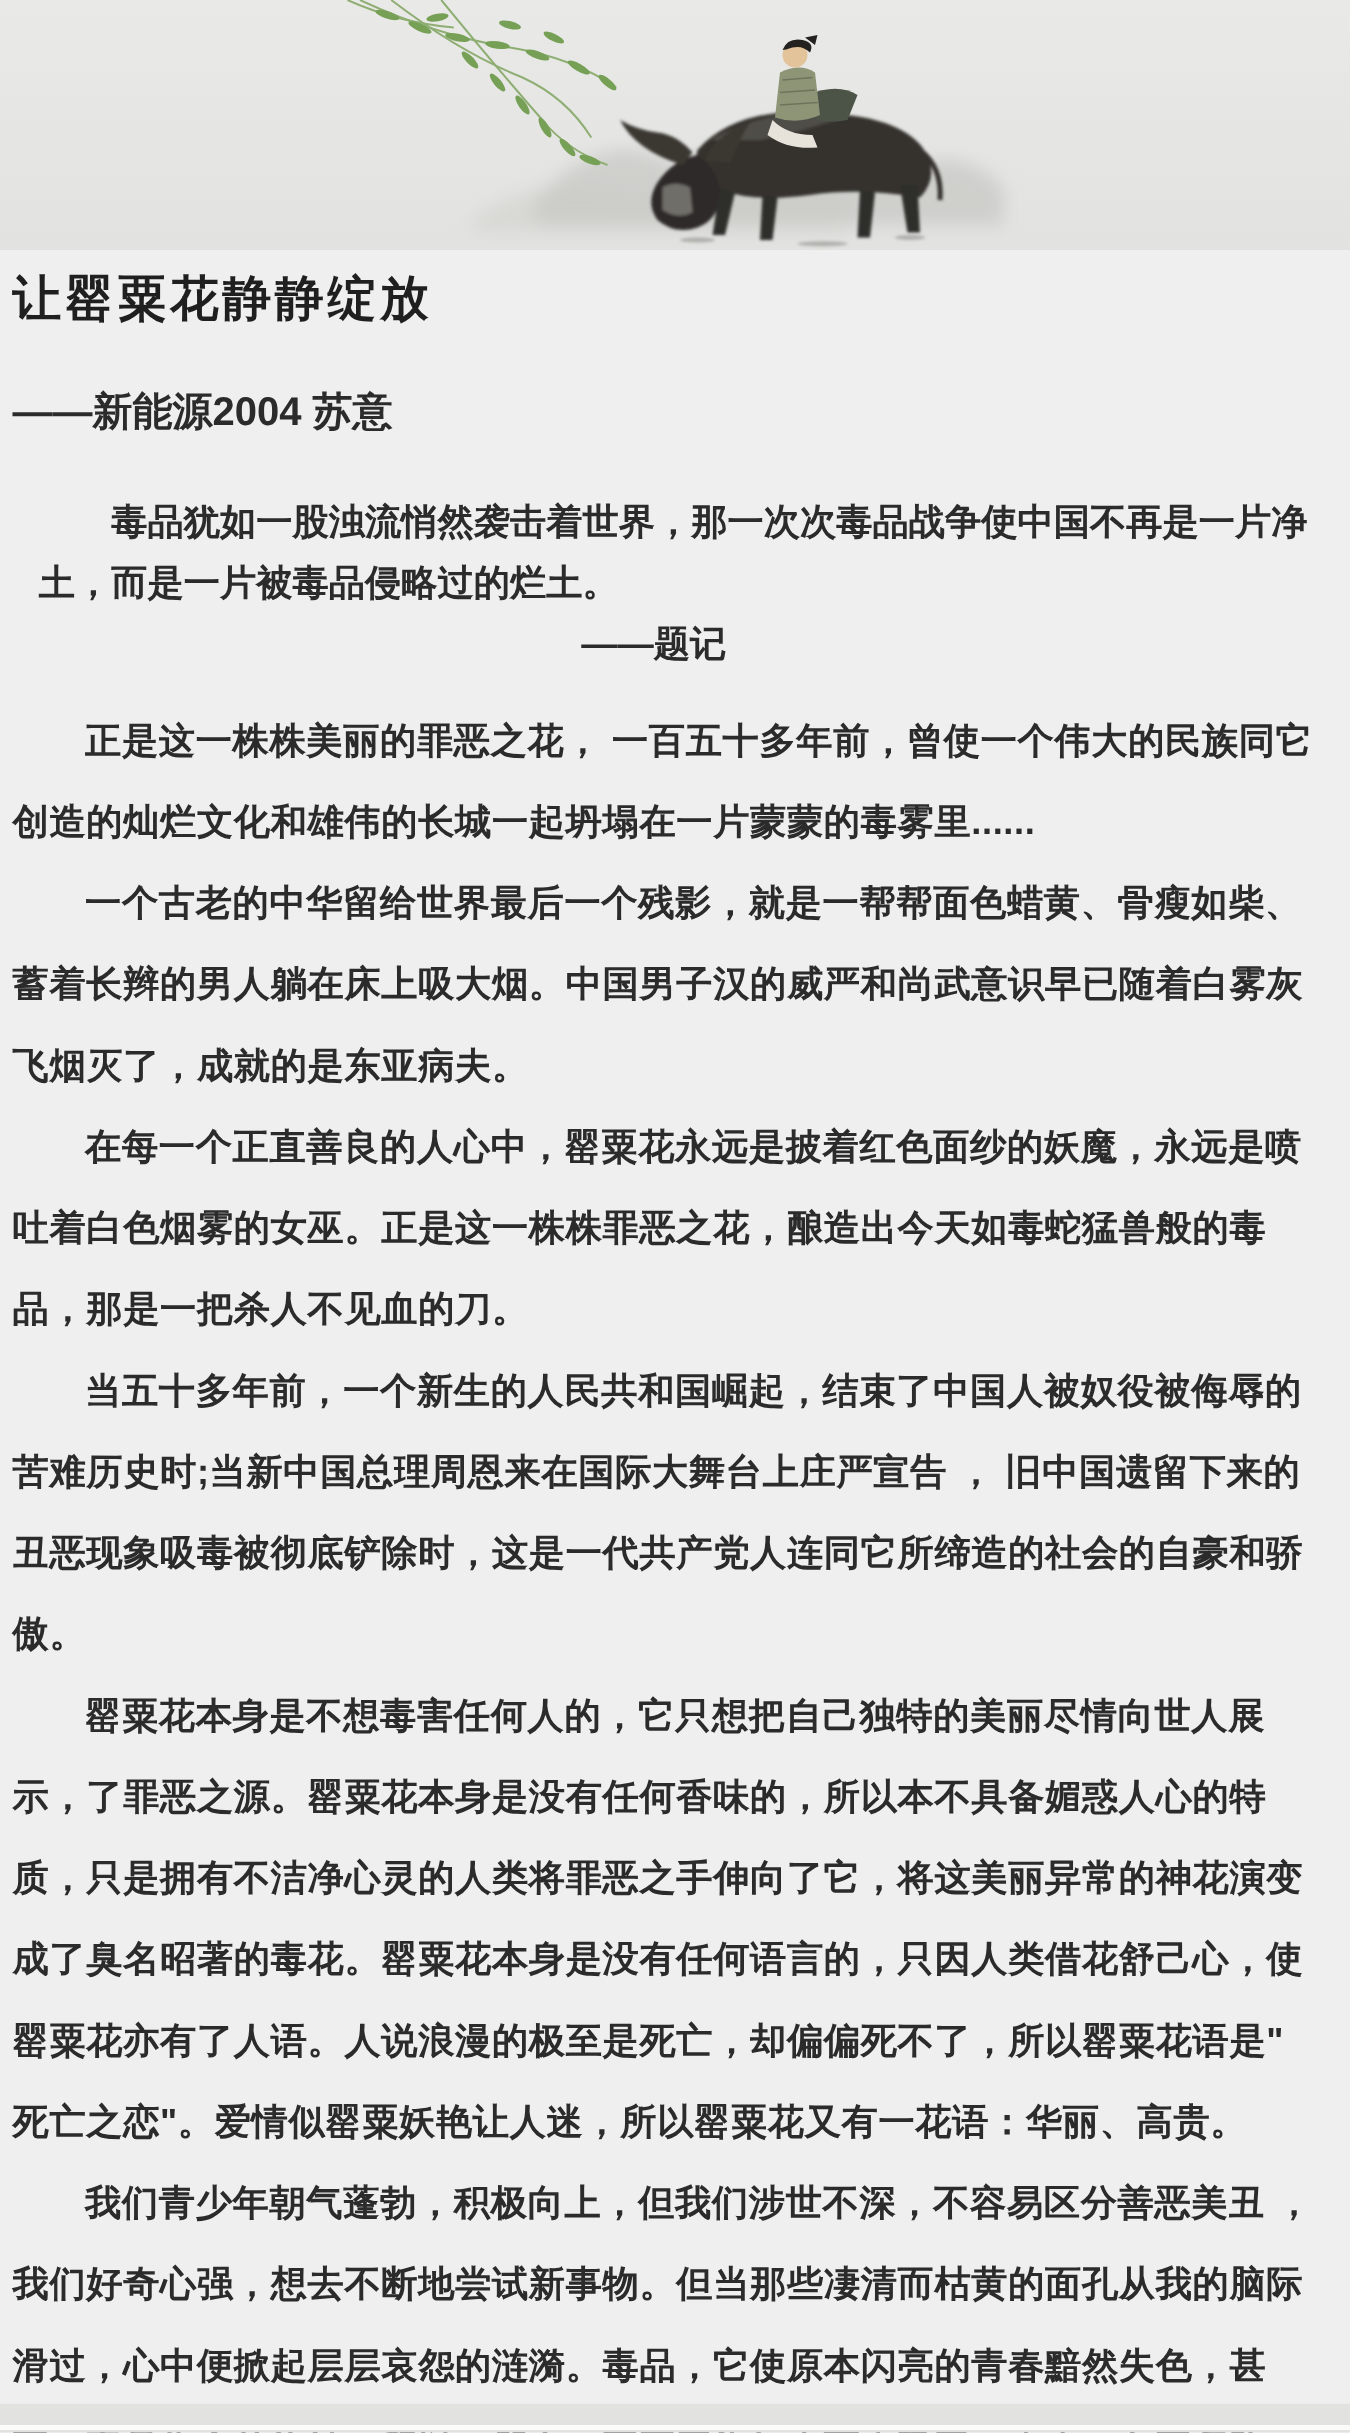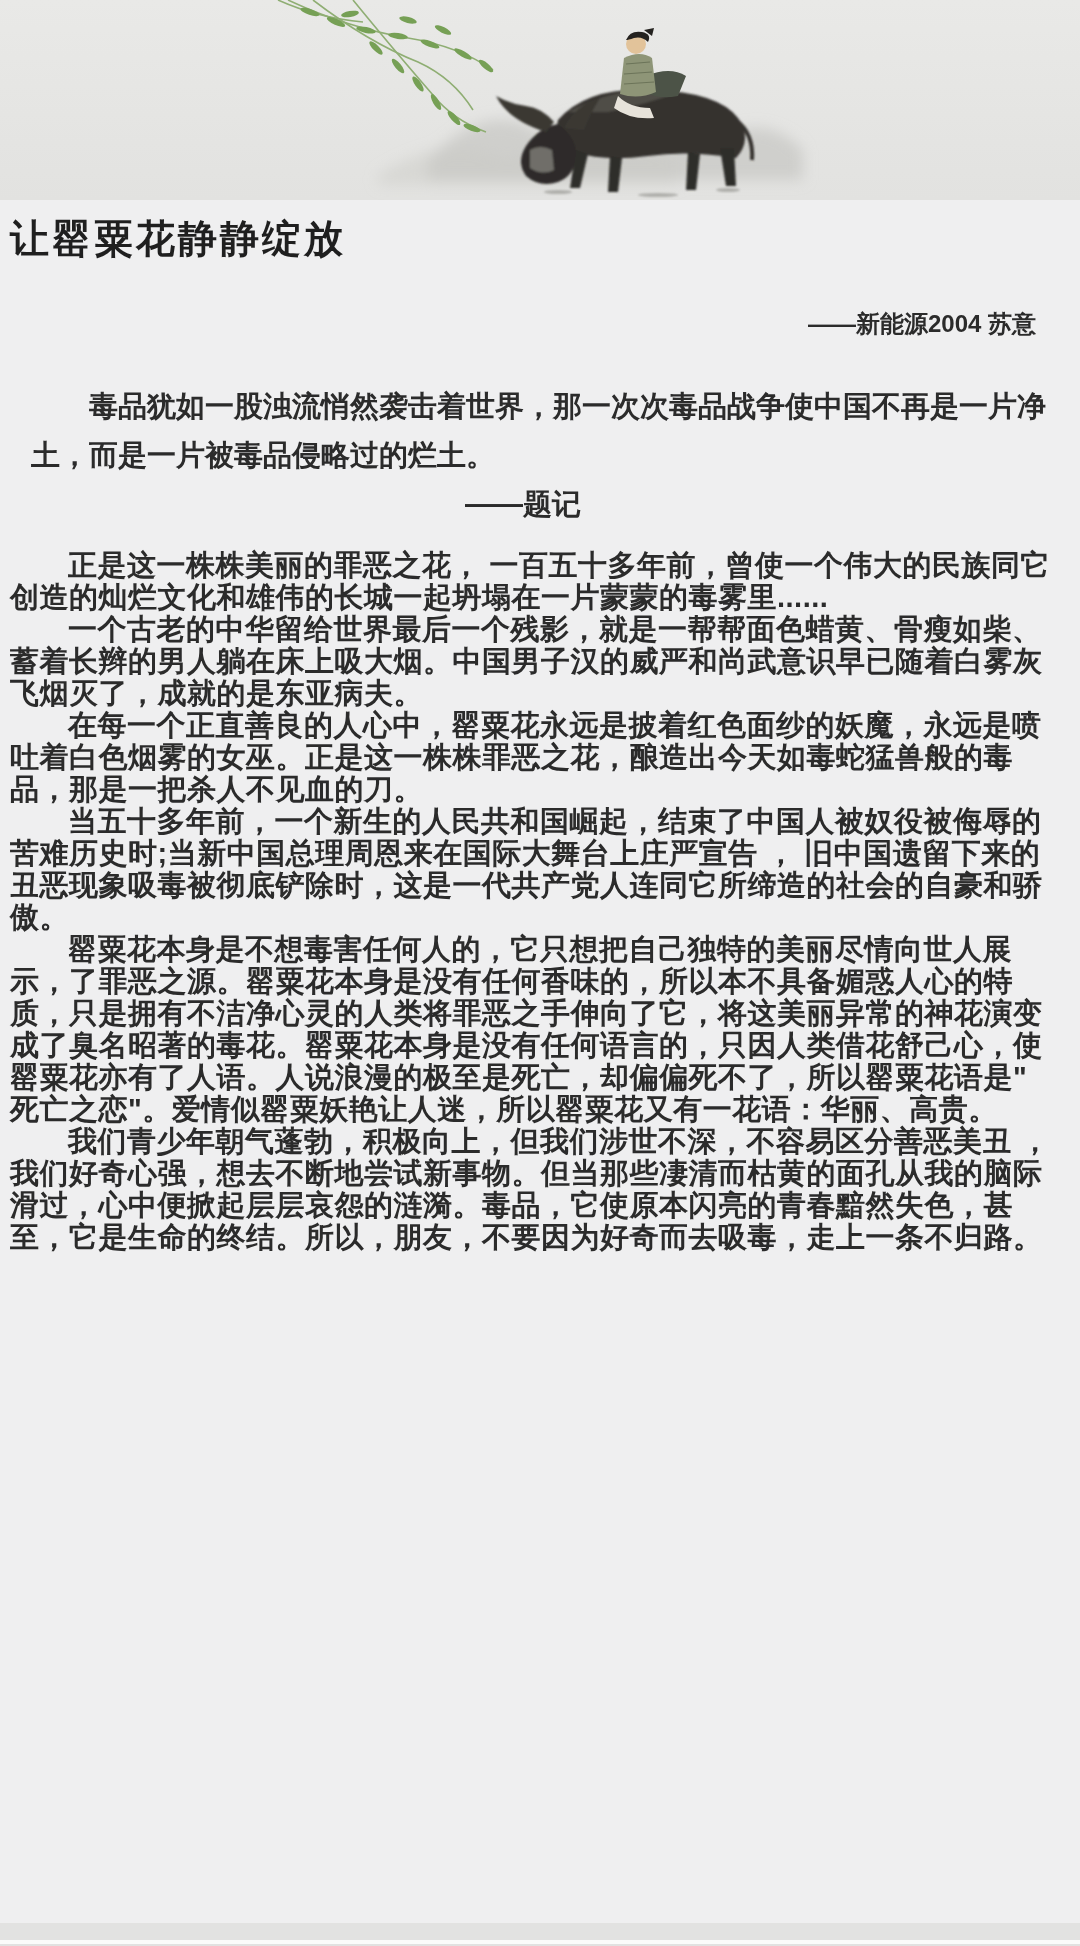--- a/index.html
+++ b/index.html
@@ -30,23 +30,22 @@
     margin: 0;
     padding-top: 12px;
     text-align: left;
     font-size: 39px;
     font-weight: 700;
     letter-spacing: 3px;
     color: #1f1f1f;
   }
   .byline {
     margin-top: 42px;
-    text-align: right;
     padding-right: 26px;
-    font-size: 24px;
+    font-size: 32px;
     font-weight: 700;
     color: #2b2b2b;
   }
   .epigraph {
     margin-top: 42px;
     font-size: 29px;
     line-height: 49px;
     font-weight: 700;
     color: #2b2b2b;
   }
@@ -59,21 +58,21 @@
     text-align: center;
     padding-right: 26px;
   }
   .essay {
     margin-top: 20px;
     padding-bottom: 40px;
   }
   .essay p {
     margin: 0;
     font-size: 29px;
-    line-height: 32px;
+    line-height: 65px;
     font-weight: 700;
     color: #2b2b2b;
     text-indent: 2em;
     letter-spacing: 0.5px;
   }
   .footer-band {
     position: absolute;
     left: 0;
     bottom: 0;
     width: 100%;

